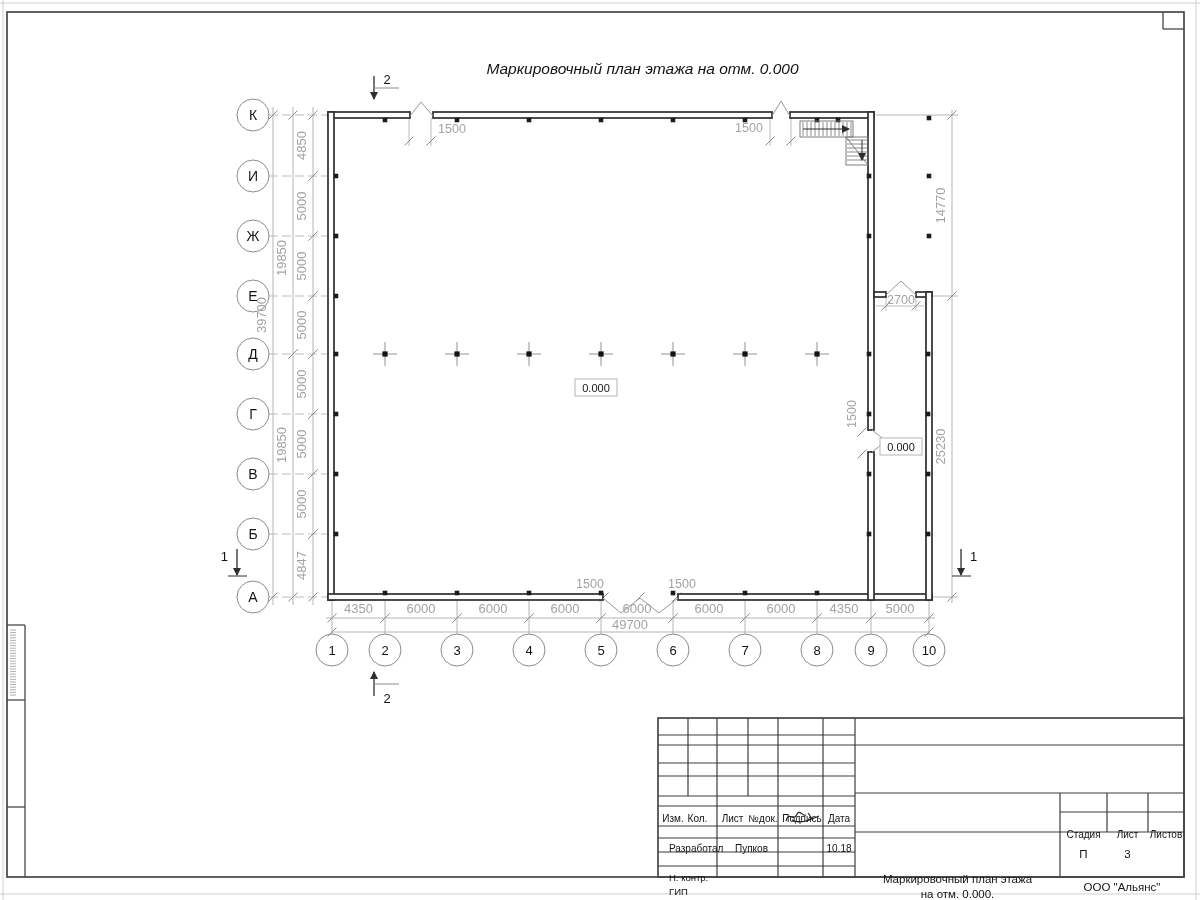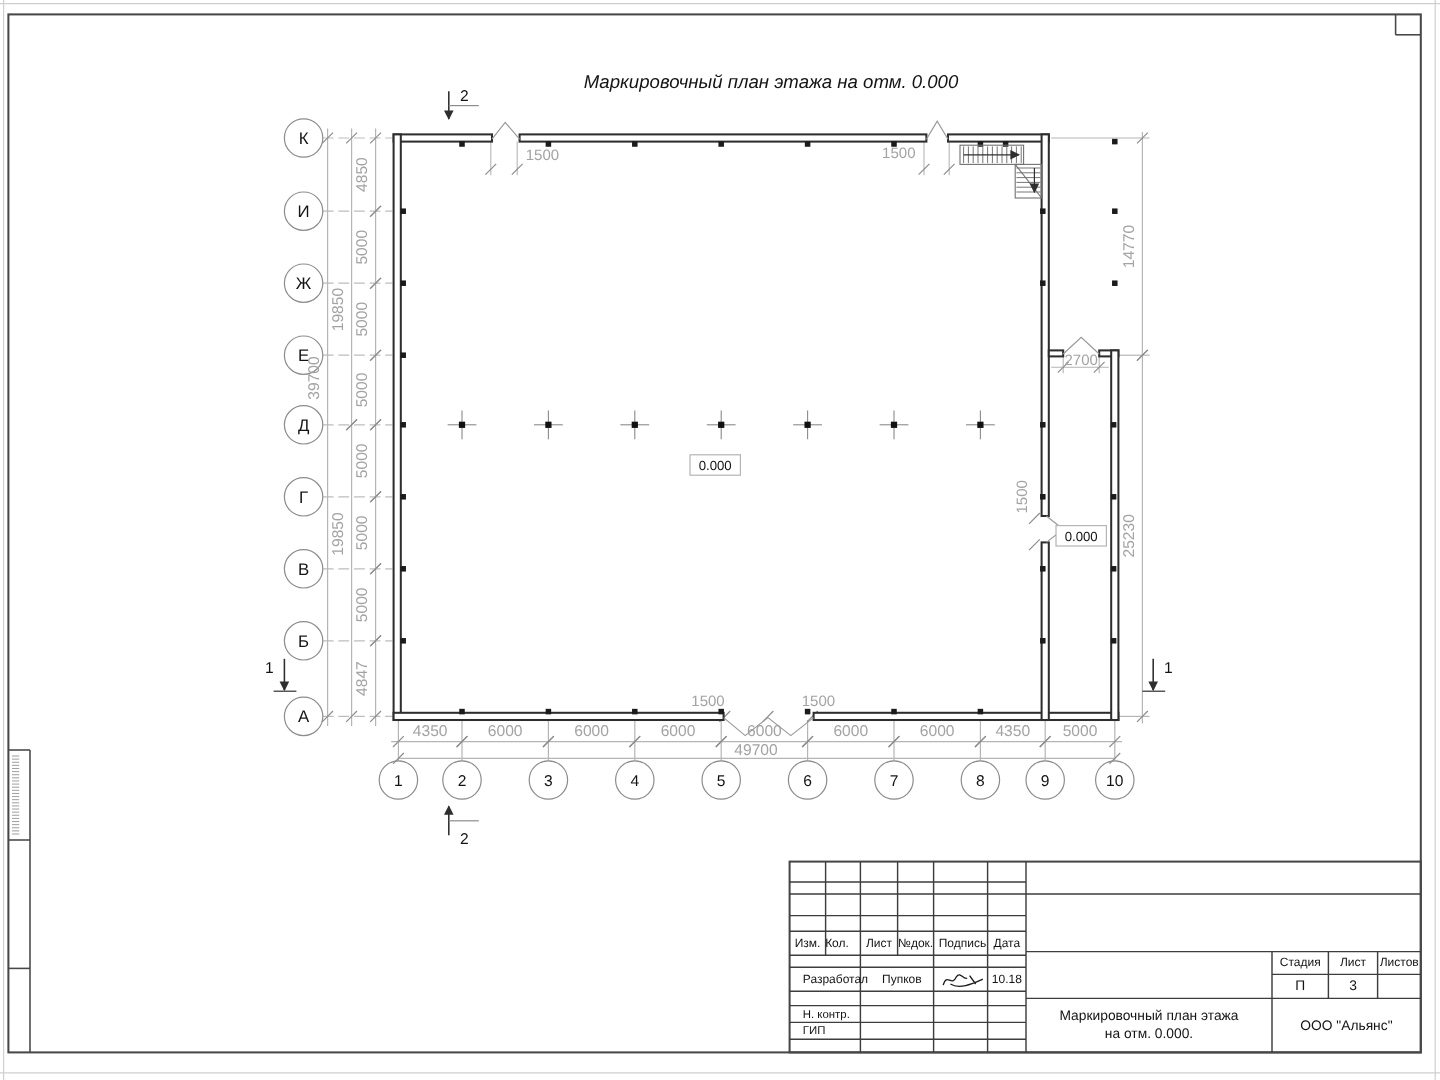--- a/index.html
+++ b/index.html
@@ -2,21 +2,21 @@
 <html><head>
 <meta charset="utf-8">
 <style>
   html,body{margin:0;padding:0;background:#e8e8e8;}
   .sheet{position:relative;width:1200px;height:900px;background:#ffffff;overflow:hidden;
          font-family:"Liberation Sans",sans-serif;}
   #plan-svg{position:absolute;left:0;top:0;}
   .plan-title{position:absolute;left:420px;top:60px;width:445px;text-align:center;
               font-style:italic;font-size:15.5px;color:#141414;}
   .c{position:absolute;display:flex;align-items:center;justify-content:center;
-     color:#141414;font-size:10px;white-space:nowrap;}
+     color:#141414;font-size:10px;white-space:nowrap;margin-top:32px;}
   .cl{justify-content:flex-start;padding-left:9px;}
   .big{font-size:11.5px;}
   .two{flex-direction:column;line-height:1.3;text-align:center;}
   .sig{position:absolute;}
 </style>
 </head>
 <body>
 
 <div class="sheet">
 

